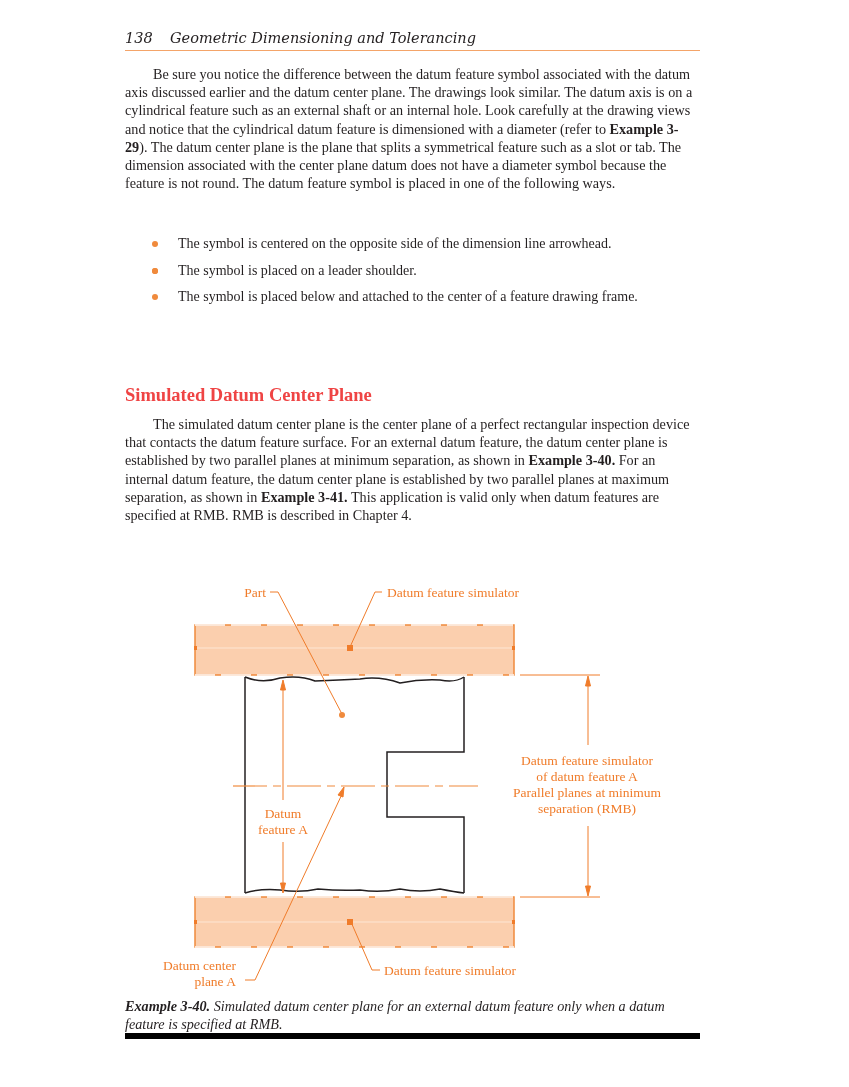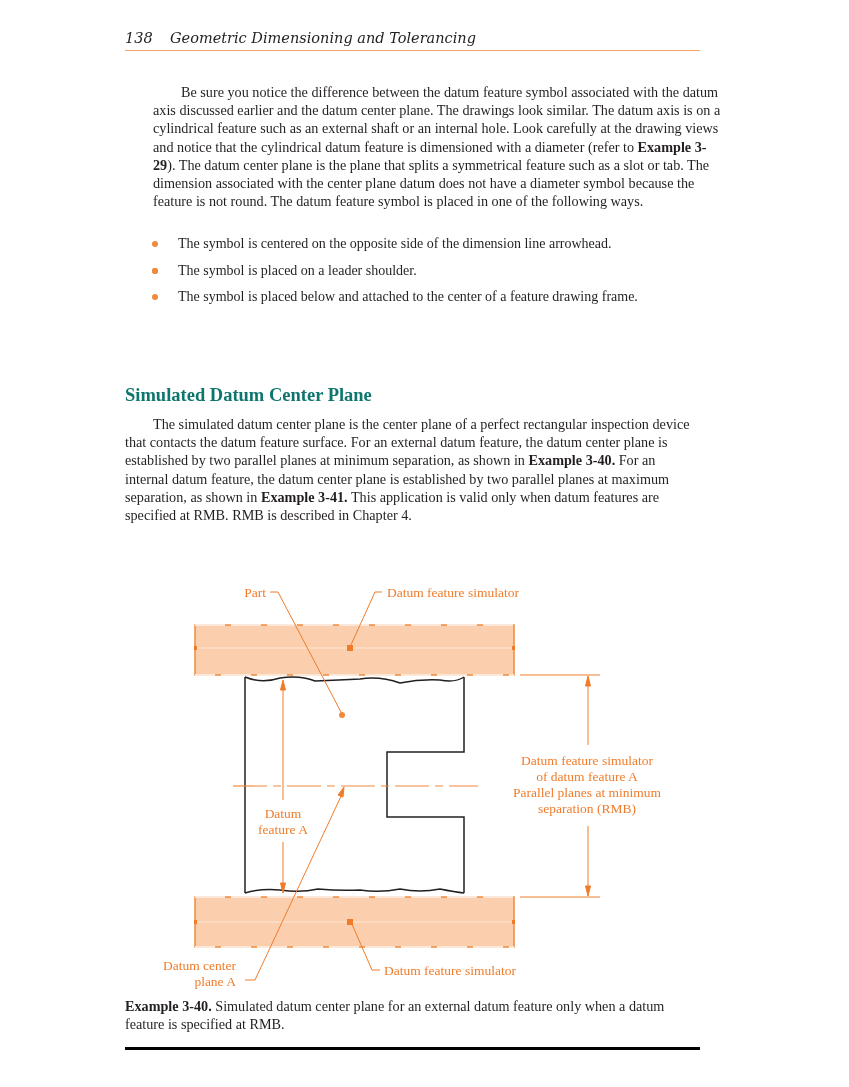--- a/index.html
+++ b/index.html
@@ -3,34 +3,34 @@
 <meta charset="utf-8">
 <style>
   html, body { margin: 0; padding: 0; background: #ffffff; }
   body { width: 849px; height: 1087px; position: relative; overflow: hidden;
          font-family: "DejaVu Serif", "Liberation Serif", serif; color: #231f20; }
   .header { position: absolute; left: 125px; top: 30px; width: 575px; height: 20px;
             border-bottom: 1px solid #f4a469; font-style: italic; font-size: 14.5px; }
   .header .pg { display: inline-block; width: 45px; }
   .body-text { position: absolute; left: 125px; width: 575px; font-size: 14.2px;
                line-height: 18.2px; font-family: "Liberation Serif", serif; }
-  .p1 { top: 83px; text-indent: 28px; margin-left: 28px; }
+  .p1 { top: 65px; text-indent: 28px; }
   ul.bullets { position: absolute; left: 150px; top: 235px; width: 555px; margin: 0; padding: 0;
                list-style: none; font-family: "Liberation Serif", serif; font-size: 14px; line-height: 17.5px; }
   ul.bullets li { position: relative; padding-left: 28px; margin-bottom: 9px; }
   ul.bullets li .dot { position: absolute; left: 2px; top: 6px; width: 6px; height: 6px;
                        border-radius: 50%; background: #f08a3c; }
   .section-title { position: absolute; left: 125px; top: 385px; font-size: 18.5px; font-weight: bold;
-                   color: #0f766e; font-family: "Liberation Serif", serif; }
+                   color: #ef4444; font-family: "Liberation Serif", serif; }
   .p2 { top: 415px; text-indent: 28px; }
   b { font-weight: bold; }
   .figure { position: absolute; left: 0; top: 570px; width: 849px; height: 420px; }
   .caption { position: absolute; left: 125px; top: 997px; width: 575px; font-size: 14.2px;
              line-height: 18px; font-family: "Liberation Serif", serif;
-             padding-bottom: 14px; border-bottom: 3px solid #000000; }
+             padding-bottom: 0; border-bottom: 6px solid #000000; font-style: italic; }
   .lbl { font-family: "Liberation Serif", serif; font-size: 13.5px; fill: #f07c2a; }
 </style>
 </head>
 <body>
 
 <div class="header">
   <span class="pg">138</span><span>Geometric Dimensioning and Tolerancing</span>
 </div>
 
 <div class="body-text p1"><span>Be sure you notice the difference between the datum feature symbol associated with the datum axis discussed earlier and the datum center plane. The drawings look similar. The datum axis is on a cylindrical feature such as an external shaft or an internal hole. Look carefully at the drawing views and notice that the cylindrical datum feature is dimensioned with a diameter (refer to </span><b>Example 3-29</b><span>). The datum center plane is the plane that splits a symmetrical feature such as a slot or tab. The dimension associated with the center plane datum does not have a diameter symbol because the feature is not round. The datum feature symbol is placed in one of the following ways.</span></div>

